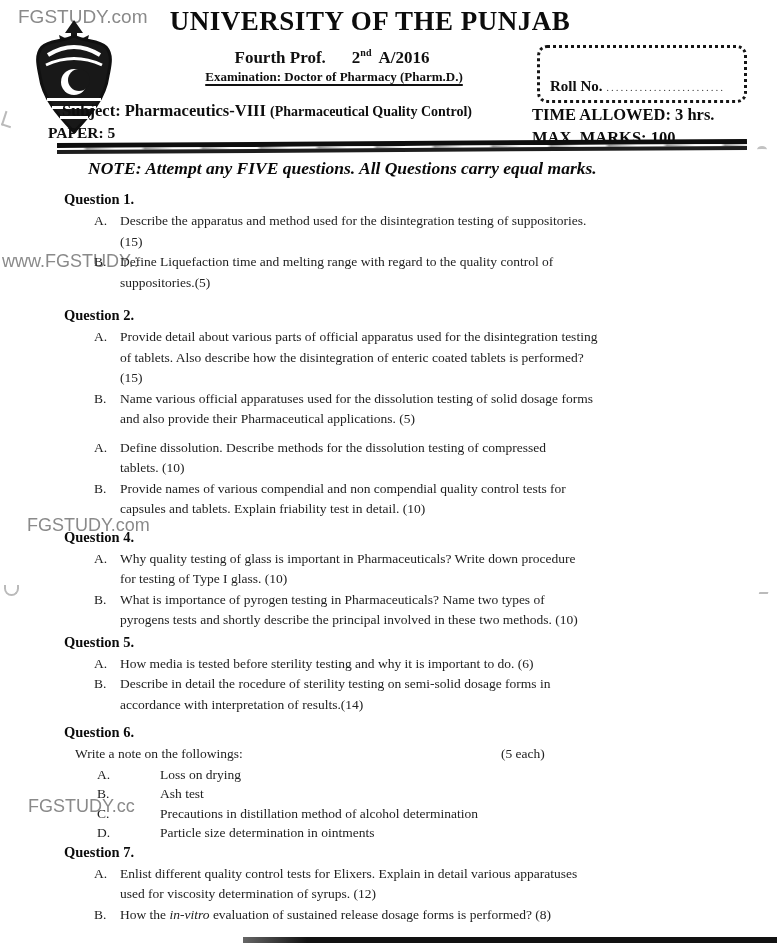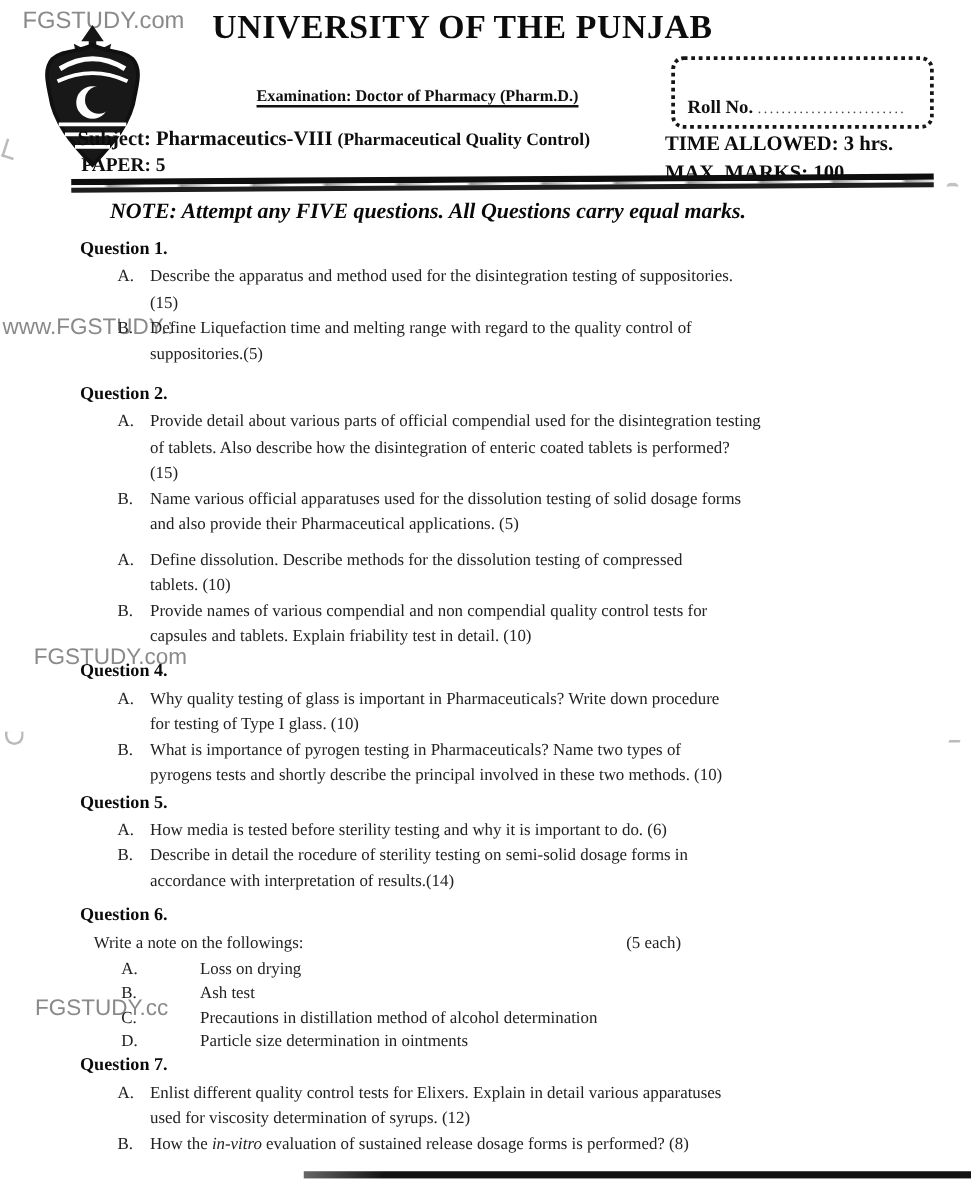--- a/index.html
+++ b/index.html
@@ -24,21 +24,21 @@
   .prof-line .rest{margin-left:7px;}
   .exam-line{position:absolute;left:0;top:69px;width:668px;text-align:center;
     font-size:13px;font-weight:bold;color:#101010;z-index:2;
     text-decoration:underline;text-decoration-thickness:2px;text-underline-offset:3px;}
   .roll-box{position:absolute;left:537px;top:45px;width:204px;height:52px;
     border:3px dotted #161616;border-radius:10px;z-index:2;}
   .roll-inner{position:absolute;left:10px;bottom:5px;font-size:15px;font-weight:bold;color:#101010;white-space:nowrap;}
   .roll-leader{font-size:11px;letter-spacing:2px;color:#444;font-weight:normal;}
   .subject-line{position:absolute;left:62px;top:101px;font-size:16.5px;font-weight:bold;color:#0e0e0e;z-index:2;}
   .subject-paren{font-size:14px;}
-  .paper-line{position:absolute;left:65px;top:124px;font-size:15.5px;font-weight:bold;color:#0e0e0e;z-index:2;}
+  .paper-line{position:absolute;left:48px;top:124px;font-size:15.5px;font-weight:bold;color:#0e0e0e;z-index:2;}
   .time-line{position:absolute;left:532px;top:105px;font-size:16.5px;font-weight:bold;color:#0c0c0c;z-index:2;white-space:nowrap;}
   .marks-line{position:absolute;left:532px;top:128px;font-size:16.5px;font-weight:bold;color:#0c0c0c;z-index:2;white-space:nowrap;}
   .rule{position:absolute;left:57px;top:141px;width:690px;transform:rotate(-0.35deg);z-index:2;}
   .rule-top{height:5px;background:#0e0e0e;}
   .rule-gap{height:2px;background:repeating-linear-gradient(90deg,#fff 0,#fff 26px,#9a9a9a 30px,#fff 58px);}
   .rule-bot{height:4px;background:#1e1e1e;}
   .note{position:absolute;left:88px;top:158px;width:650px;font-size:17.5px;
     font-weight:bold;font-style:italic;color:#090909;z-index:2;}
   
   .questions{position:absolute;left:0;top:190px;width:777px;z-index:2;}
@@ -88,20 +88,23 @@
     <path d="M17,45 Q45,32 73,45" stroke="#ffffff" stroke-width="3" fill="none"></path>
     <circle cx="45" cy="62" r="13" fill="#ffffff"></circle>
     <circle cx="50" cy="60" r="11" fill="#181818"></circle>
     <rect x="18" y="78" width="54" height="3" fill="#ffffff"></rect>
     <rect x="23" y="86" width="44" height="3" fill="#ffffff"></rect>
     <rect x="31" y="96" width="28" height="3" fill="#ffffff"></rect>
   </svg>
 
   <div class="title">UNIVERSITY OF THE PUNJAB</div>
 
+  <div class="prof-line">
+    <span>Fourth Prof.</span><span class="gap"></span><span>2</span><sup>nd</sup><span class="rest">A/2016</span>
+  </div>
 
   <div class="exam-line">Examination: Doctor of Pharmacy (Pharm.D.)</div>
 
   <div class="roll-box">
     <div class="roll-inner">
       <span>Roll No.</span>
       <span class="roll-leader">.........................</span>
     </div>
   </div>
 
@@ -139,21 +142,21 @@
           <div class="ln">suppositories.(5)</div>
         </div>
       </div>
     </div>
 
     <div class="q q2">
       <div class="q-head">Question 2.</div>
       <div class="part">
         <div class="part-label">A.</div>
         <div class="part-text">
-          <div class="ln">Provide detail about various parts of official compendial used for the disintegration testing</div>
+          <div class="ln">Provide detail about various parts of official apparatus used for the disintegration testing</div>
           <div class="ln">of tablets. Also describe how the disintegration of enteric coated tablets is performed?</div>
           <div class="ln">(15)</div>
         </div>
       </div>
       <div class="part">
         <div class="part-label">B.</div>
         <div class="part-text">
           <div class="ln">Name various official apparatuses used for the dissolution testing of solid dosage forms</div>
           <div class="ln">and also provide their Pharmaceutical applications. (5)</div>
         </div>

